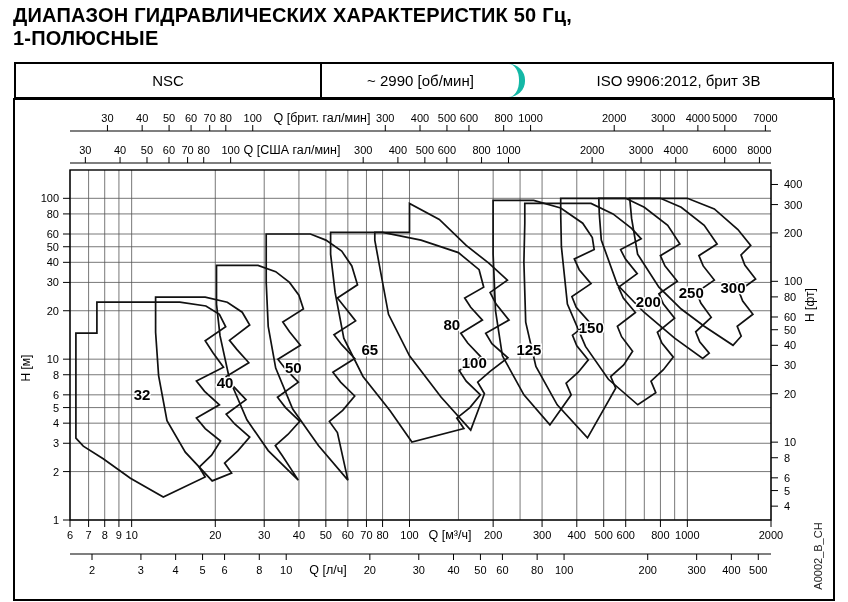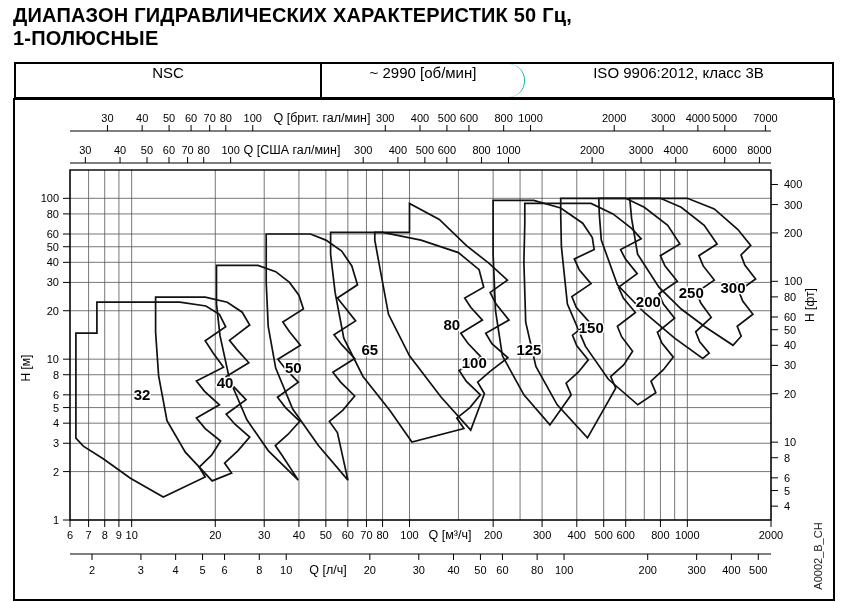--- a/index.html
+++ b/index.html
@@ -2,23 +2,23 @@
 <html><head>
 <meta charset="utf-8">
 <style>
   html,body{margin:0;padding:0;background:#fff;}
   #page{position:relative;width:848px;height:602px;background:#fff;
         font-family:"Liberation Sans","DejaVu Sans",sans-serif;color:#000;overflow:hidden;}
   #title{position:absolute;left:13px;top:4px;width:822px;
          font-size:20px;font-weight:800;line-height:23px;letter-spacing:.2px;white-space:pre-line;}
   #header-table{position:absolute;left:14px;top:62px;width:820px;height:37px;
                 display:flex;border:2px solid #000;box-sizing:border-box;}
-  .hcell{display:flex;align-items:flex-start;justify-content:center;font-size:15px;box-sizing:border-box;}
+  .hcell{display:flex;align-items:center;justify-content:center;font-size:15px;box-sizing:border-box;}
   #hcell-series{width:306px;border-right:2px solid #000;}
-  #hcell-speed{width:203px;border-right:1px solid #14b8a6;border-radius:16px;}
+  #hcell-speed{width:203px;border-right:6px solid #14b8a6;border-radius:16px;}
   #hcell-standard{flex:1;}
   #chart-svg{position:absolute;left:0;top:0;}
   text{fill:#000;}
   .tick-label{font-size:11px;}
   .axis-title{font-size:12.5px;}
   .env-label{font-size:15px;font-weight:bold;paint-order:stroke;stroke:#fff;stroke-width:3px;}
   .rot-label{font-size:12px;}
   .watermark{font-size:11px;fill:#222;}
 </style>
 </head>
@@ -28,21 +28,21 @@
   <div id="title"><span>ДИАПАЗОН ГИДРАВЛИЧЕСКИХ ХАРАКТЕРИСТИК 50 Гц,</span><br><span>1-ПОЛЮСНЫЕ</span></div>
 
   <div id="header-table">
     <div class="hcell" id="hcell-series">
         <span>NSC</span>
       </div>
     <div class="hcell" id="hcell-speed">
         <span>~ 2990 [об/мин]</span>
       </div>
     <div class="hcell" id="hcell-standard">
-        <span>ISO 9906:2012, класс 3В</span>
+        <span>ISO 9906:2012, брит 3В</span>
       </div>
   </div>
 
   <svg id="chart-svg" width="848" height="602">
       <rect x="14" y="99" width="820" height="501" fill="none" stroke="#000000" stroke-width="2"></rect>
       <line x1="70" y1="170" x2="70" y2="520" stroke="#555555" stroke-width="0.8"></line>
       <line x1="88.60164687615422" y1="170" x2="88.60164687615422" y2="520" stroke="#555555" stroke-width="0.8"></line>
       <line x1="104.71512633187858" y1="170" x2="104.71512633187858" y2="520" stroke="#555555" stroke-width="0.8"></line>
       <line x1="118.92822250334355" y1="170" x2="118.92822250334355" y2="520" stroke="#555555" stroke-width="0.8"></line>
       <line x1="131.64227027240074" y1="170" x2="131.64227027240074" y2="520" stroke="#555555" stroke-width="0.8"></line>

